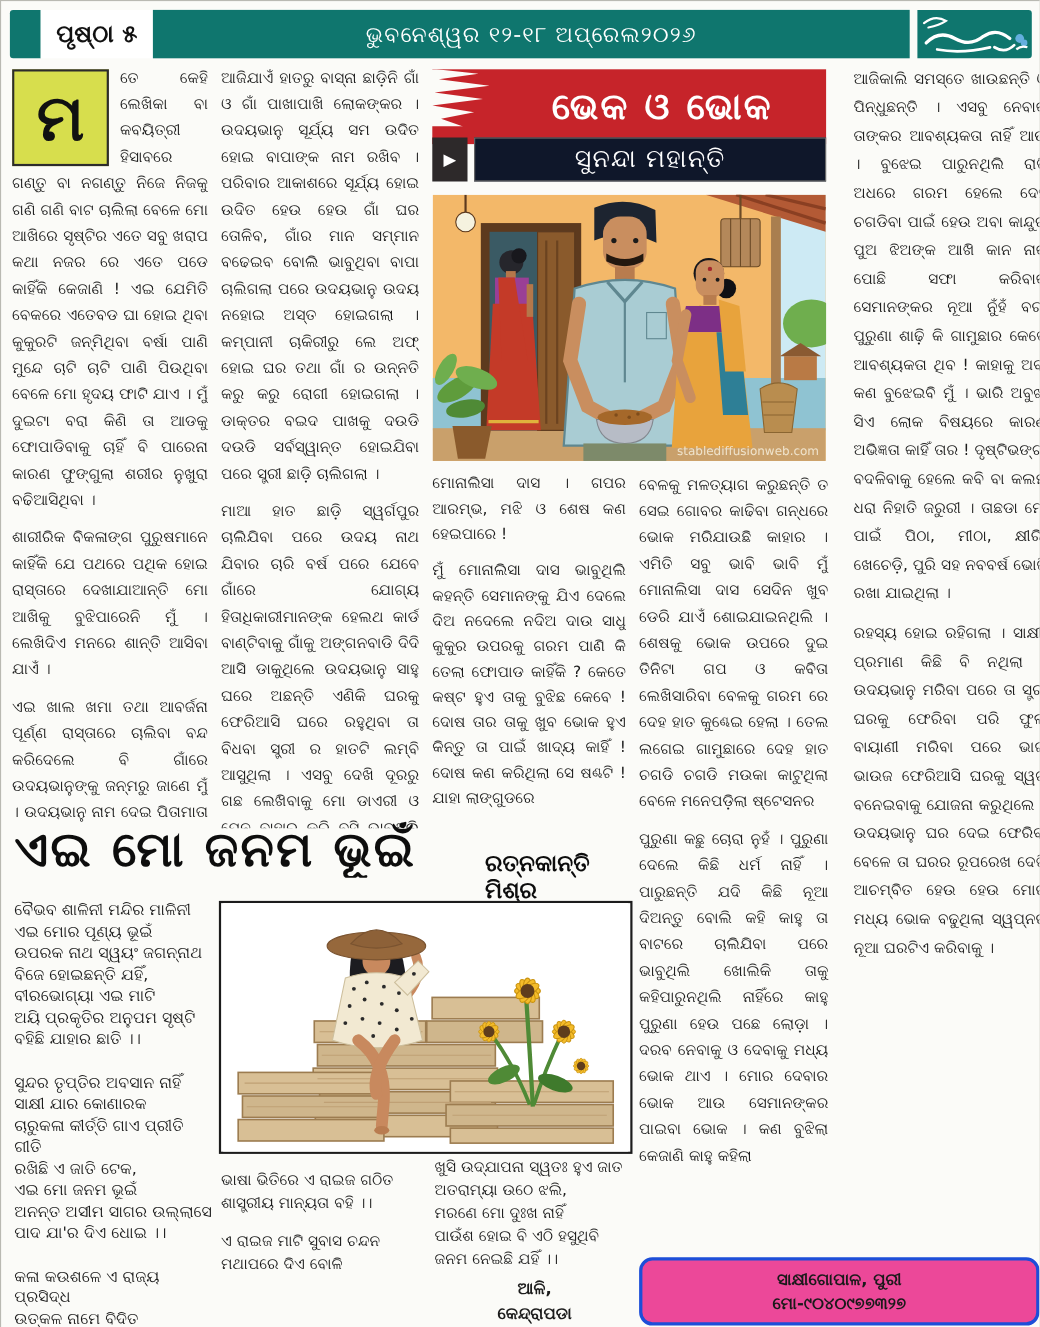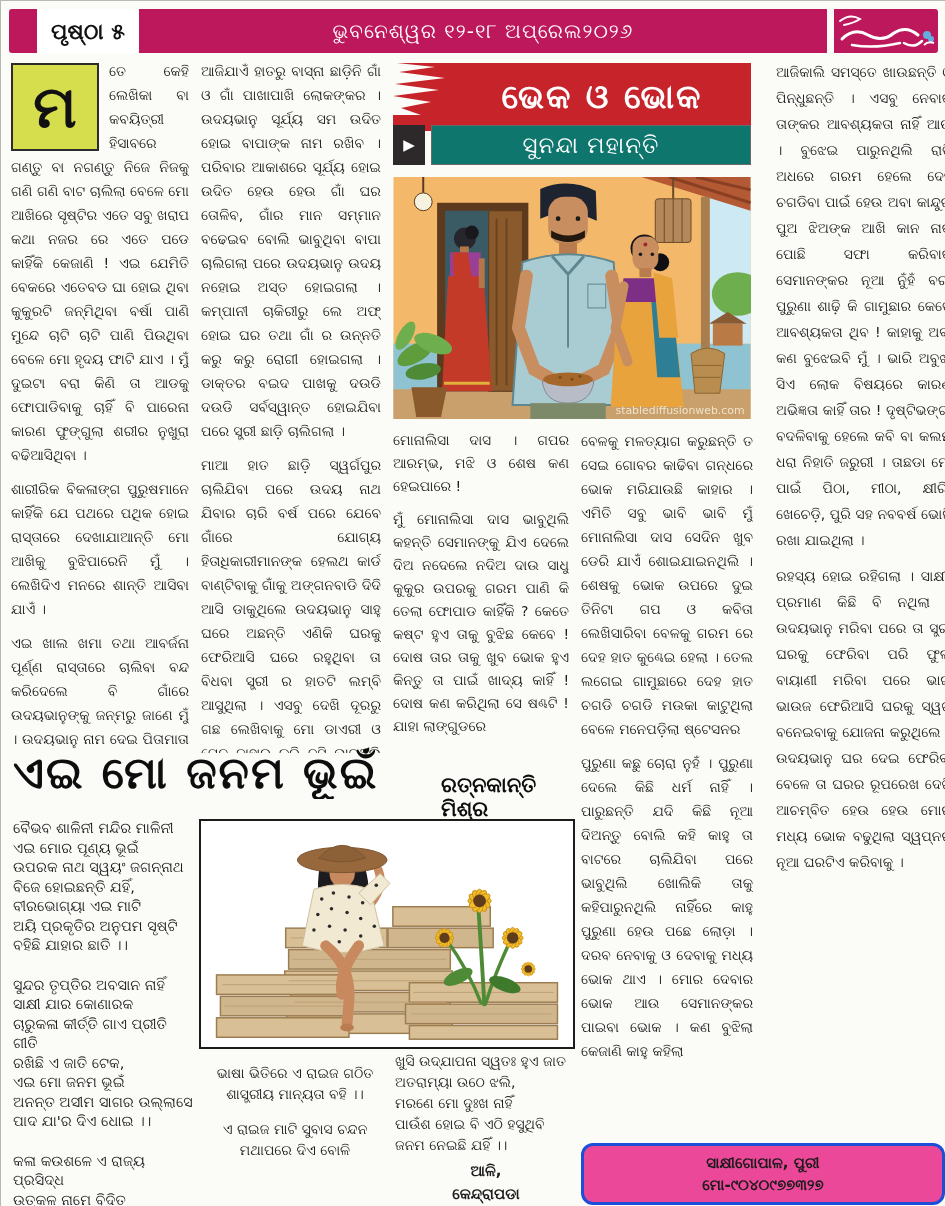--- a/index.html
+++ b/index.html
@@ -1,20 +1,20 @@
 <!DOCTYPE html>
 <html><head>
 <meta charset="utf-8">
 <style>
   html,body{margin:0;padding:0;background:#cfcfca;font-family:"DejaVu Sans","Liberation Sans",sans-serif;}
   .page{position:relative;width:945px;height:1206px;margin:0 auto;background:#fbfbf8;
         box-shadow:0 0 6px rgba(0,0,0,.4);overflow:hidden;border:1px solid #b9b9b2;}
   
   .header{position:absolute;left:8px;top:8px;width:929px;height:44px;display:flex;}
-  .hdr-dark{background:#be185d;}
+  .hdr-dark{background:#0f766e;}
   .left-stub{width:28px;height:100%;border-radius:3px 0 0 3px;}
   .page-label{width:102px;height:100%;background:#ffffff;display:flex;align-items:center;justify-content:center;
               font-size:22px;font-weight:bold;color:#111;}
   .date-bar{flex:1;height:100%;display:flex;align-items:center;justify-content:center;
             color:#fff;font-size:20px;letter-spacing:1px;}
   .hdr-gap{width:7px;height:100%;background:transparent;}
   .logo-box{width:104px;height:100%;border-radius:0 3px 3px 0;position:relative;}
   
   .bodytext{position:absolute;font-size:14px;line-height:24px;color:#1c1c1c;text-align:justify;overflow:hidden;}
   .bodytext p{margin:0 0 10px 0;}
@@ -26,34 +26,34 @@
   .dropcap{float:left;width:84px;height:84px;margin:4px 10px 4px 0;background:#d7de4d;border:2px solid #2c2c2c;
            display:flex;align-items:center;justify-content:center;font-size:58px;font-weight:bold;color:#111;}
   
   .banner{position:absolute;left:392px;top:62px;width:358px;height:68px;background:#c6242a;display:flex;
           align-items:center;justify-content:center;padding-left:60px;box-sizing:border-box;}
   .banner .title{color:#fff;font-size:33px;font-weight:bold;letter-spacing:2px;white-space:nowrap;}
   .brush{position:absolute;left:-6px;top:0;height:52px;width:86px;}
   .author-row{position:absolute;left:392px;top:124px;width:358px;height:40px;display:flex;}
   .play-box{width:32px;height:40px;background:#2d292a;display:flex;align-items:center;justify-content:center;
             color:#fff;font-size:15px;margin-right:6px;}
-  .author-bar{flex:1;background:#0f766e;border:1px solid #6a6a6a;display:flex;align-items:center;
+  .author-bar{flex:1;background:#0f172a;border:1px solid #6a6a6a;display:flex;align-items:center;
               justify-content:center;color:#fff;font-size:23px;letter-spacing:1px;}
   .illus1{position:absolute;left:392px;top:176px;width:358px;height:242px;}
   
   .poem-title{position:absolute;left:12px;top:746px;width:445px;font-size:44px;font-weight:bold;color:#0d0d0d;
               letter-spacing:2px;white-space:nowrap;overflow:hidden;}
   .poem-author{position:absolute;left:440px;top:772px;width:125px;font-size:21px;font-weight:bold;color:#0d0d0d;}
   .prelines{white-space:pre-line;}
   .poem-col{position:absolute;left:12px;top:818px;width:182px;font-size:14.5px;line-height:19.5px;color:#1c1c1c;}
   .poem-col .stanza{margin-bottom:20px;}
   .illus2{position:absolute;left:198px;top:818px;width:376px;height:230px;background:#fff;border:2px solid #1c1c1c;
           box-sizing:border-box;}
   .cap-left{position:absolute;left:200px;top:1062px;width:188px;font-size:14px;line-height:21px;color:#1c1c1c;}
-  .cap-left .blk{margin-bottom:14px;text-align:center;}
+  .cap-left .blk{margin-bottom:14px;}
   .cap-right{position:absolute;left:394px;top:1050px;width:182px;font-size:14px;line-height:21px;color:#1c1c1c;}
   .signature{margin-top:4px;text-align:center;font-weight:bold;font-size:15px;line-height:23px;}
   
   .contact{position:absolute;left:580px;top:1142px;width:358px;height:56px;background:#ec4899;border:3px solid #1d4ed8;
            border-radius:12px;display:flex;flex-direction:column;align-items:center;justify-content:center;
            font-size:15px;font-weight:bold;color:#1a1a1a;line-height:22px;}
 </style>
 </head>
 <body>
 

